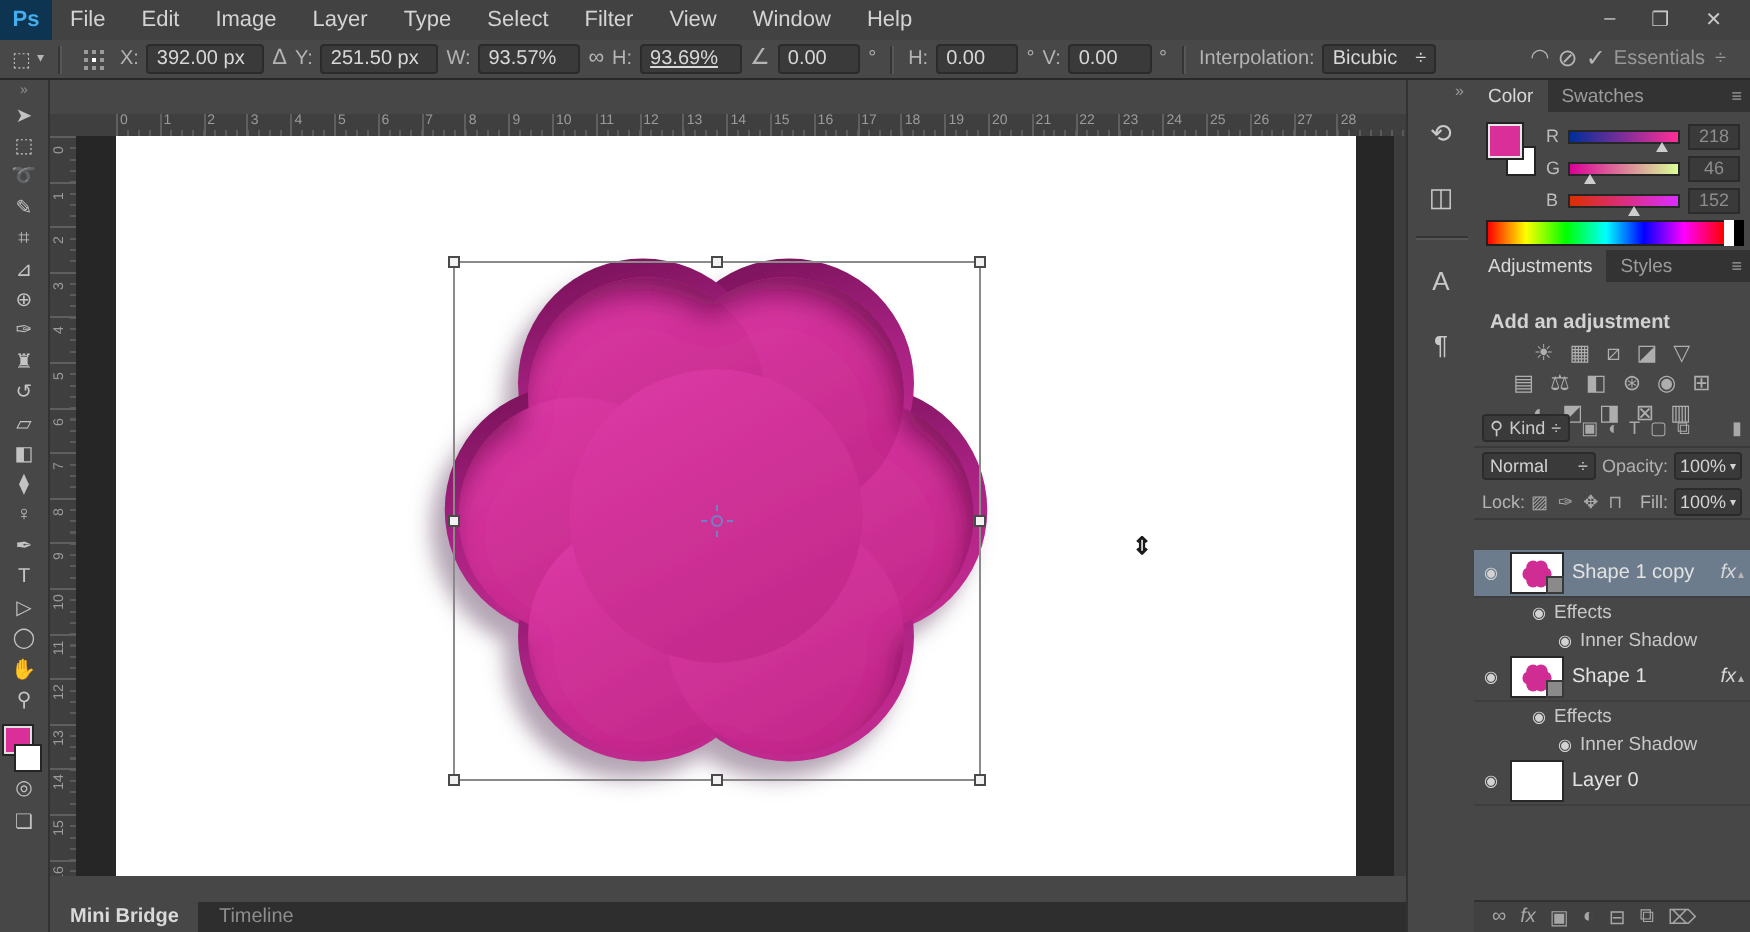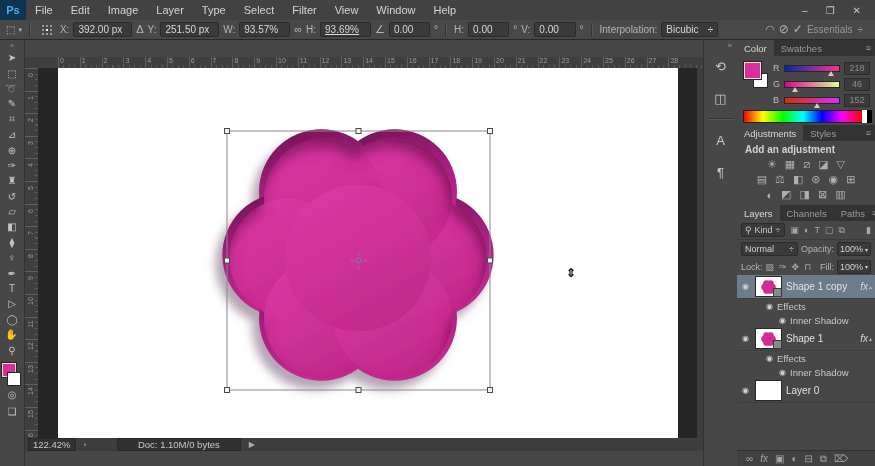--- a/index.html
+++ b/index.html
@@ -95,21 +95,21 @@
   .track-B{background:linear-gradient(to right,rgb(218,46,0),rgb(218,46,255));}
   .thumb{position:absolute;top:5px;width:0;height:0;border-left:3px solid transparent;
          border-right:3px solid transparent;border-bottom:5px solid #cdcdcd;transform:translateX(-3px);}
   .chan-val{width:24px;background:#3a3a3a;border:1px solid #2b2b2b;color:#8d8d8d;font-size:9px;
             text-align:center;height:11px;line-height:11px;}
   .spectrum{position:absolute;left:6px;top:70px;width:118px;height:11px;border:1px solid #202020;
             background:linear-gradient(to right,#ff0000 0%,#ffff00 16%,#00ff00 33%,#00ffff 50%,#0000ff 66%,#ff00ff 83%,#ff0000 100%);}
   .spec-white{position:absolute;left:125px;top:70px;width:5px;height:13px;background:#ffffff;}
   .spec-black{position:absolute;left:130px;top:70px;width:5px;height:13px;background:#000000;}
   .adj-panel{position:absolute;left:0;top:85px;width:138px;height:80px;}
-  .adj-head{font-size:10px;color:#d2d2d2;font-weight:bold;padding:3px 0 2px 8px;}
+  .adj-head{font-size:10px;color:#d2d2d2;font-weight:bold;padding:3px 0 2px 8px;margin-top:12px;}
   .adj-row{display:flex;justify-content:center;gap:8px;height:15px;align-items:center;}
   .adj-icon{font-size:11px;color:#aeaeae;}
   .layers-panel{position:absolute;left:0;top:165px;width:138px;height:261px;}
   .lp-row{display:flex;align-items:center;padding:0 4px;gap:3px;font-size:9px;color:#b3b3b3;}
   .lp-filter{height:18px;border-bottom:1px solid #3a3a3a;}
   .kind-box{display:flex;align-items:center;gap:3px;background:#3a3a3a;border:1px solid #2b2b2b;
             border-radius:2px;height:12px;padding:0 3px;color:#c9c9c9;}
   .lp-ficon{font-size:9px;color:#a8a8a8;}
   .lp-toggle{margin-left:auto;color:#a8a8a8;font-size:9px;}
   .lp-blend{height:18px;}
@@ -493,26 +493,20 @@
             <span class="adj-icon">◐</span>
             <span class="adj-icon">◩</span>
             <span class="adj-icon">◨</span>
             <span class="adj-icon">⊠</span>
             <span class="adj-icon">▥</span>
           </div>
         </div>
     </div>
 
     <div class="layers-panel">
-      <div class="panel-tabs">
-        <div class="ptab active">Layers</div>
-        <div class="ptab">Channels</div>
-        <div class="ptab">Paths</div>
-        <div class="ptab-menu">≡</div>
-      </div>
       <div class="lp-row lp-filter">
         <span class="kind-box">
           <span>⚲</span>
           <span>Kind</span>
           <span>÷</span>
         </span>
         <span id="filter-icons" style="display:flex;gap:5px;margin-left:3px;">
             <span class="lp-ficon">▣</span>
             <span class="lp-ficon">◐</span>
             <span class="lp-ficon">T</span>
@@ -598,21 +592,19 @@
           <span class="lpb-fx">fx</span>
           <span>▣</span>
           <span>◐</span>
           <span>⊟</span>
           <span>⧉</span>
           <span>⌦</span>
         </div>
     </div>
   </div>
 
-  <div class="statusbar">
-    <span class="zoom-field">122.42%</span>
-    <span class="scrubby">◔</span>
-    <span class="doc-box">Doc: 1.10M/0 bytes</span>
-    <span class="status-arrow">▶</span>
+
+  <div class="bottom-tabs">
+    <div class="btab active">Mini Bridge</div>
+    <div class="btab">Timeline</div>
   </div>
 
-
 </div>
 
 </body></html>

